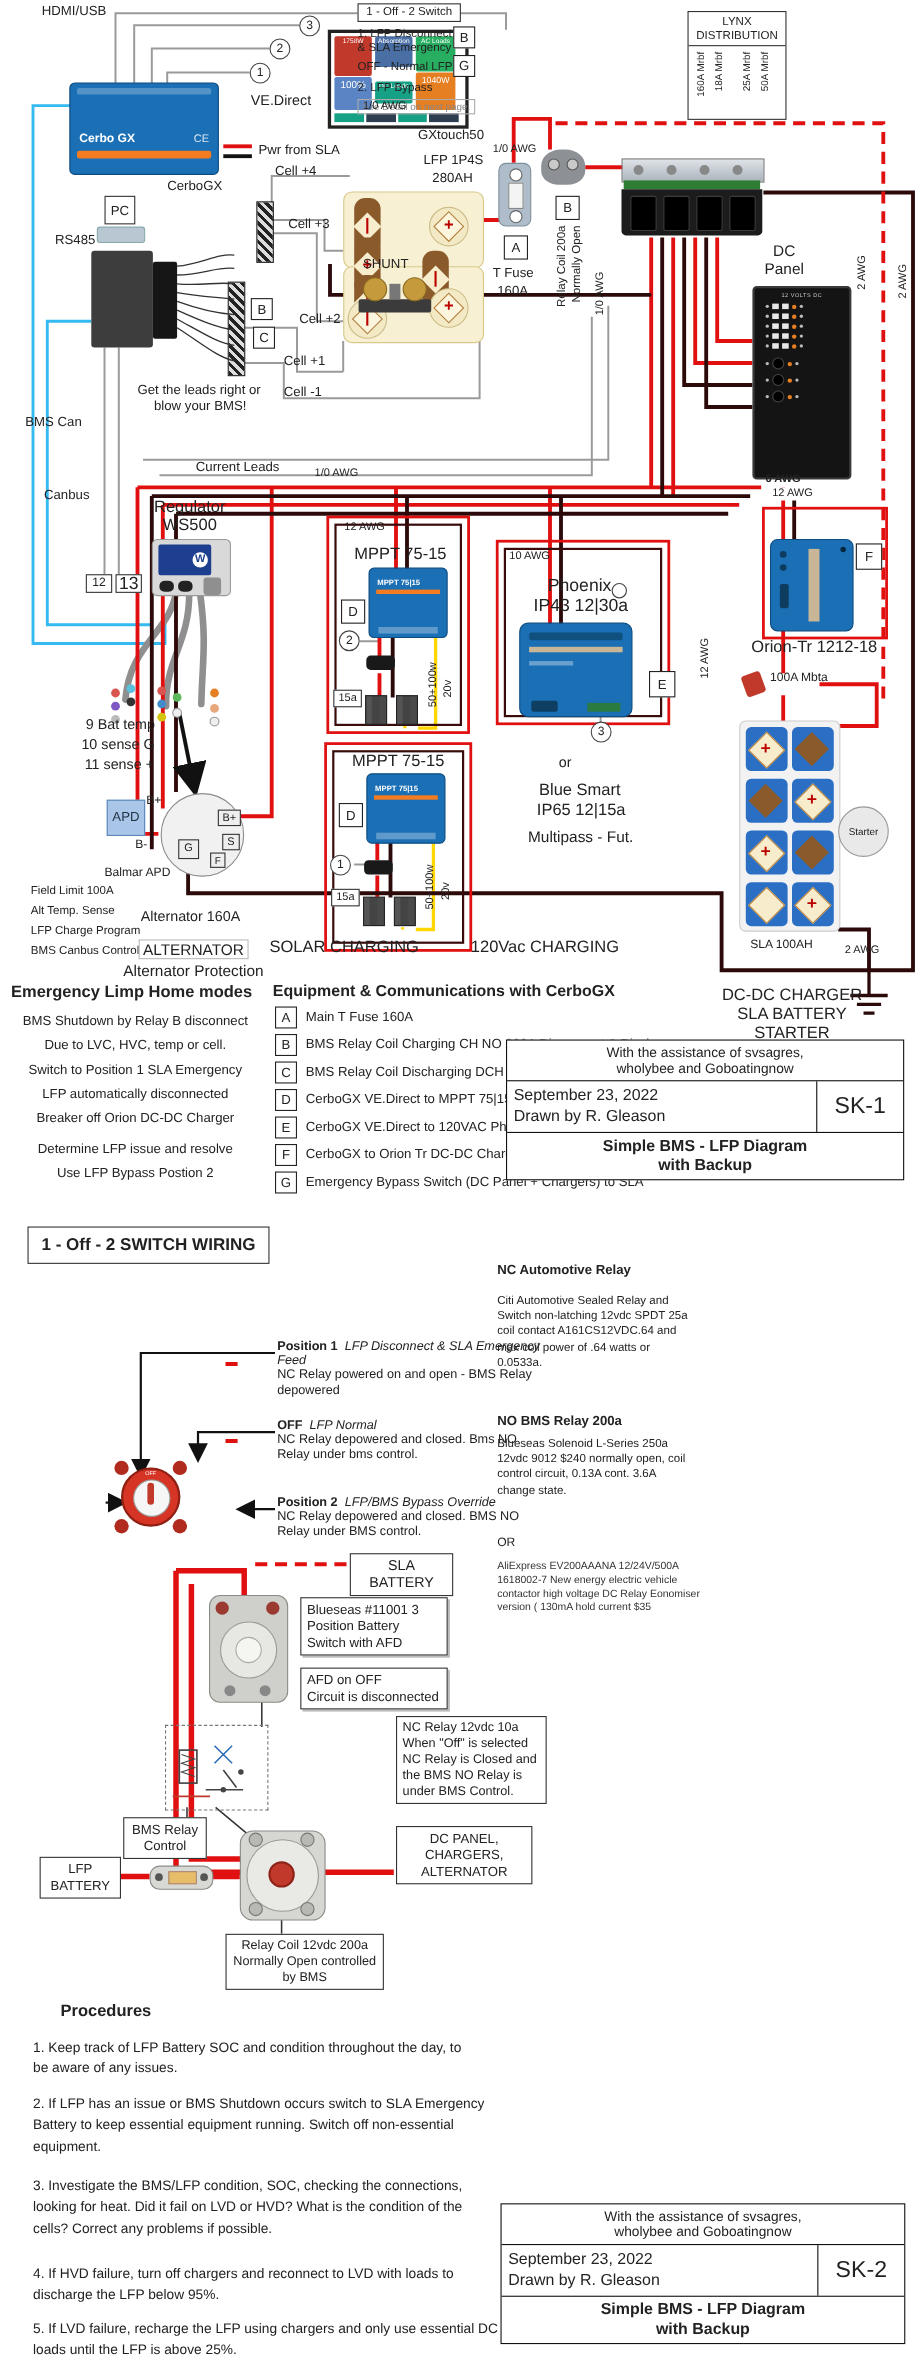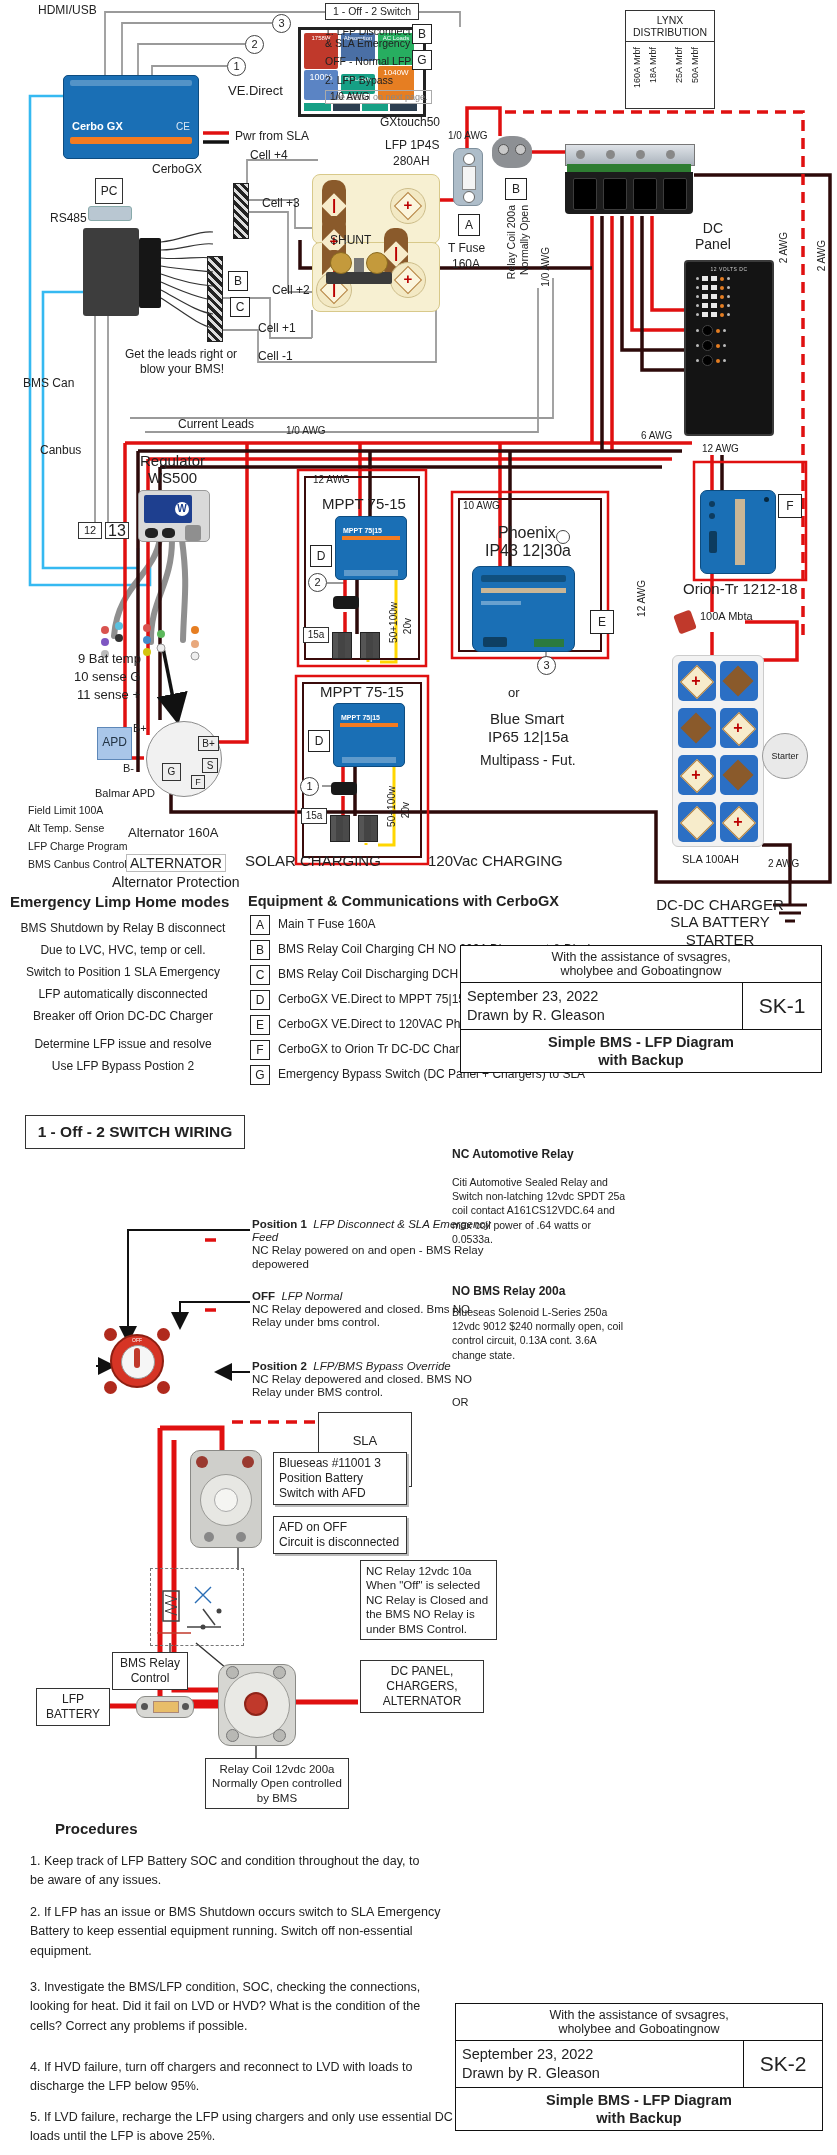--- a/index.html
+++ b/index.html
@@ -373,21 +373,21 @@
       </div>
   <div class="panelrow">
         <span class="dotW"></span>
         <span style="width:9px;height:9px;border-radius:50%;background:#000;border:1px solid #444;display:inline-block;"></span>
         <span class="dotO"></span>
         <span class="dotW"></span>
       </div>
 </div>
 <span class="lbl vert" style="left:778px;top:232px;font-size:10px;">2 AWG</span>
 <span class="lbl vert" style="left:816px;top:240px;font-size:10px;">2 AWG</span>
-<div class="lbl" style="left:641px;top:430px;font-size:10px;">6 AWG</div>
+<div class="lbl" style="left:696px;top:430px;font-size:10px;font-weight:bold;">6 AWG</div>
 <div class="lbl" style="left:703px;top:445px;font-size:10px;">12 AWG</div>
 
 <div class="lbl" style="left:330px;top:234px;">SHUNT</div>
 <div class="dev" style="left:326px;top:252px;width:66px;height:32px;">
   <div style="position:absolute;left:0;bottom:0;width:66px;height:12px;background:#3b3b3b;border-radius:2px;"></div>
   <span style="position:absolute;left:4px;top:0;width:20px;height:20px;border-radius:50%;background:#c49a3c;border:1px solid #8a6a20;"></span>
   <span style="position:absolute;right:4px;top:0;width:20px;height:20px;border-radius:50%;background:#c49a3c;border:1px solid #8a6a20;"></span>
   <span style="position:absolute;left:28px;top:6px;width:10px;height:14px;background:#777;"></span>
 </div>
 
@@ -594,20 +594,21 @@
 </div>
 
 <div class="lbl b box ctr" style="left:25px;top:1115px;width:218px;height:32px;line-height:32px;font-size:15.5px;">1 - Off - 2  SWITCH WIRING</div>
 
 
 <div class="lbl b wrap" style="left:452px;top:1148px;width:185px;font-size:12px;">NC Automotive Relay</div>
 <div class="lbl wrap" style="left:452px;top:1175px;width:180px;font-size:10.5px;line-height:1.35;">Citi Automotive Sealed Relay and Switch non-latching  12vdc SPDT 25a coil contact  A161CS12VDC.64 and max coil power of .64 watts or 0.0533a.</div>
 <div class="lbl b wrap" style="left:452px;top:1285px;width:185px;font-size:12px;">NO BMS Relay 200a</div>
 <div class="lbl wrap" style="left:452px;top:1305px;width:180px;font-size:10.5px;line-height:1.35;">Blueseas Solenoid L-Series 250a 12vdc 9012 $240 normally open, coil control circuit, 0.13A cont. 3.6A change state.</div>
 <div class="lbl" style="left:452px;top:1396px;font-size:11px;">OR</div>
+<div class="lbl wrap" style="left:452px;top:1418px;width:185px;font-size:9.5px;line-height:1.35;color:#333;">AliExpress EV200AAANA 12/24V/500A 1618002-7 New energy electric vehicle contactor high voltage DC Relay Eonomiser version ( 130mA hold current $35</div>
 
 <div class="lbl wrap" style="left:252px;top:1218px;width:250px;font-size:11.5px;">
   <span class="b">Position 1</span>&nbsp;
   <span class="i">LFP Disconnect &amp; SLA Emergency Feed</span>
   <div>NC Relay powered on and open - BMS Relay depowered</div>
 </div>
 <div class="lbl wrap" style="left:252px;top:1290px;width:250px;font-size:11.5px;">
   <span class="b">OFF</span>&nbsp;
   <span class="i">LFP Normal</span>
   <div>NC Relay depowered and closed. Bms NO Relay under bms control.</div>
@@ -622,21 +623,21 @@
   <span style="position:absolute;left:-4px;top:-4px;width:13px;height:13px;border-radius:50%;background:#b02a1d;"></span>
   <span style="position:absolute;right:-4px;top:-4px;width:13px;height:13px;border-radius:50%;background:#b02a1d;"></span>
   <span style="position:absolute;left:-4px;bottom:-4px;width:13px;height:13px;border-radius:50%;background:#b02a1d;"></span>
   <span style="position:absolute;right:-4px;bottom:-4px;width:13px;height:13px;border-radius:50%;background:#b02a1d;"></span>
   <span style="position:absolute;left:2px;top:2px;width:54px;height:54px;border-radius:50%;background:#d63425;border:2px solid #8e1f12;box-sizing:border-box;"></span>
   <span style="position:absolute;left:13px;top:13px;width:32px;height:32px;border-radius:50%;background:#f6f6f6;border:1px solid #999;"></span>
   <span style="position:absolute;left:26px;top:16px;width:6px;height:20px;background:#c0392b;border-radius:3px;"></span>
   <span style="position:absolute;left:0;top:5px;width:58px;text-align:center;font-size:5px;color:#fff;">OFF</span>
 </div>
 
-<div class="notebox ctr" style="left:318px;top:1412px;width:88px;font-size:13px;padding:20px 2px;">
+<div class="notebox ctr" style="left:318px;top:1412px;width:88px;font-size:13px;padding:2px 2px;">
   <div>SLA</div>
   <div>BATTERY</div>
 </div>
 
 <div class="dev" style="left:190px;top:1450px;width:70px;height:96px;">
   <span style="position:absolute;left:0;top:0;width:70px;height:96px;background:#cfcfcb;border:1.5px solid #8a8a86;border-radius:10px;"></span>
   <span style="position:absolute;left:6px;top:6px;width:12px;height:12px;border-radius:50%;background:#9a3a30;"></span>
   <span style="position:absolute;right:6px;top:6px;width:12px;height:12px;border-radius:50%;background:#9a3a30;"></span>
   <span style="position:absolute;left:10px;top:24px;width:50px;height:50px;border-radius:50%;background:#e7e7e3;border:1.5px solid #9a9a96;"></span>
   <span style="position:absolute;left:24px;top:38px;width:22px;height:22px;border-radius:50%;background:#f5f5f2;border:1px solid #aaa;"></span>

